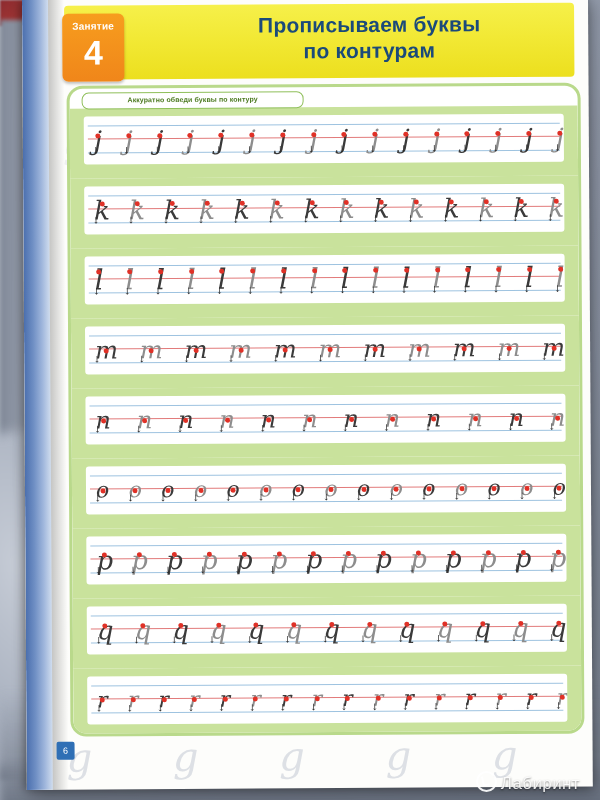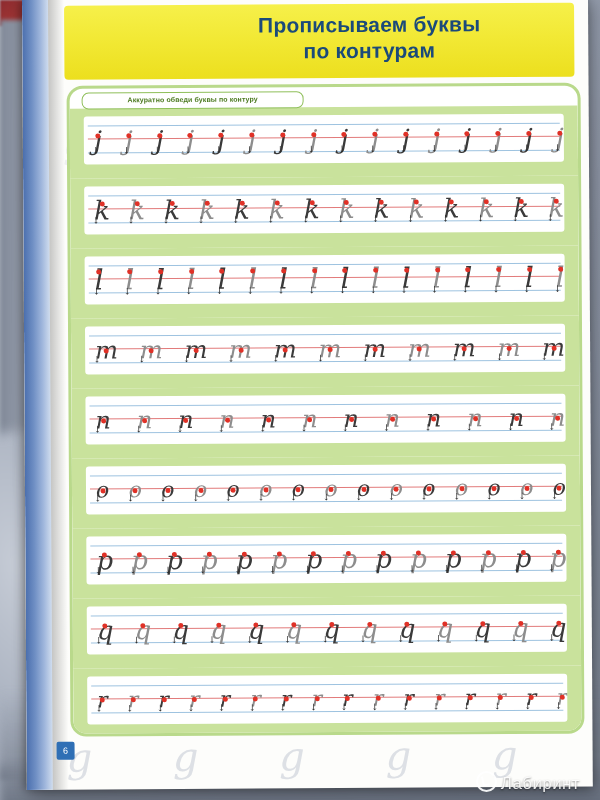--- a/index.html
+++ b/index.html
@@ -301,20 +301,24 @@
   <div class="ghost-row" style="top: 735px;">g  g  g  g  g  g  g  g</div>
   <div class="ghost-row" style="top: 120px; opacity:0.5;">g  g  g  g  g  g  g  g</div>
 
   <div id="header">
     <div id="header-title">
       <div>Прописываем буквы</div>
       <div>по контурам</div>
     </div>
   </div>
 
+  <div id="lesson-tag">
+    <div id="lesson-word">Занятие</div>
+    <div id="lesson-number">4</div>
+  </div>
 
   <div id="card">
     <div id="instruction">Аккуратно обведи буквы по контуру</div>
     <div id="rows-host">
         <div class="band" style="top: 20px; height: 70px;"></div>
         <div class="strip" style="top: 28px; height: 48px;">
           <div class="rule top" style="top: 9px;"></div>
           <div class="rule mid" style="top: 22px;"></div>
           <div class="rule base" style="top: 36px;"></div>
           <div class="glyph-row">

